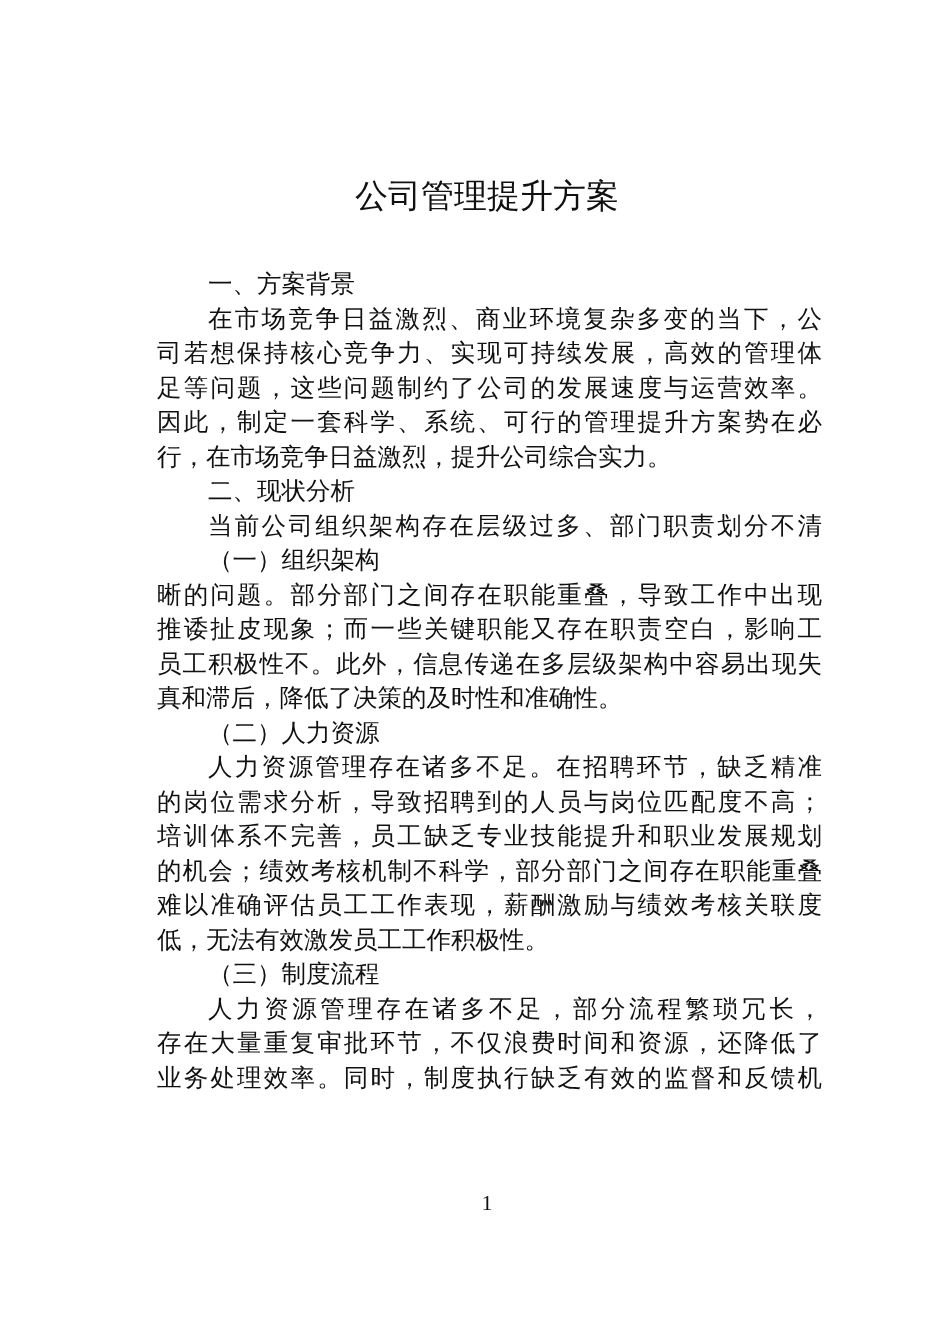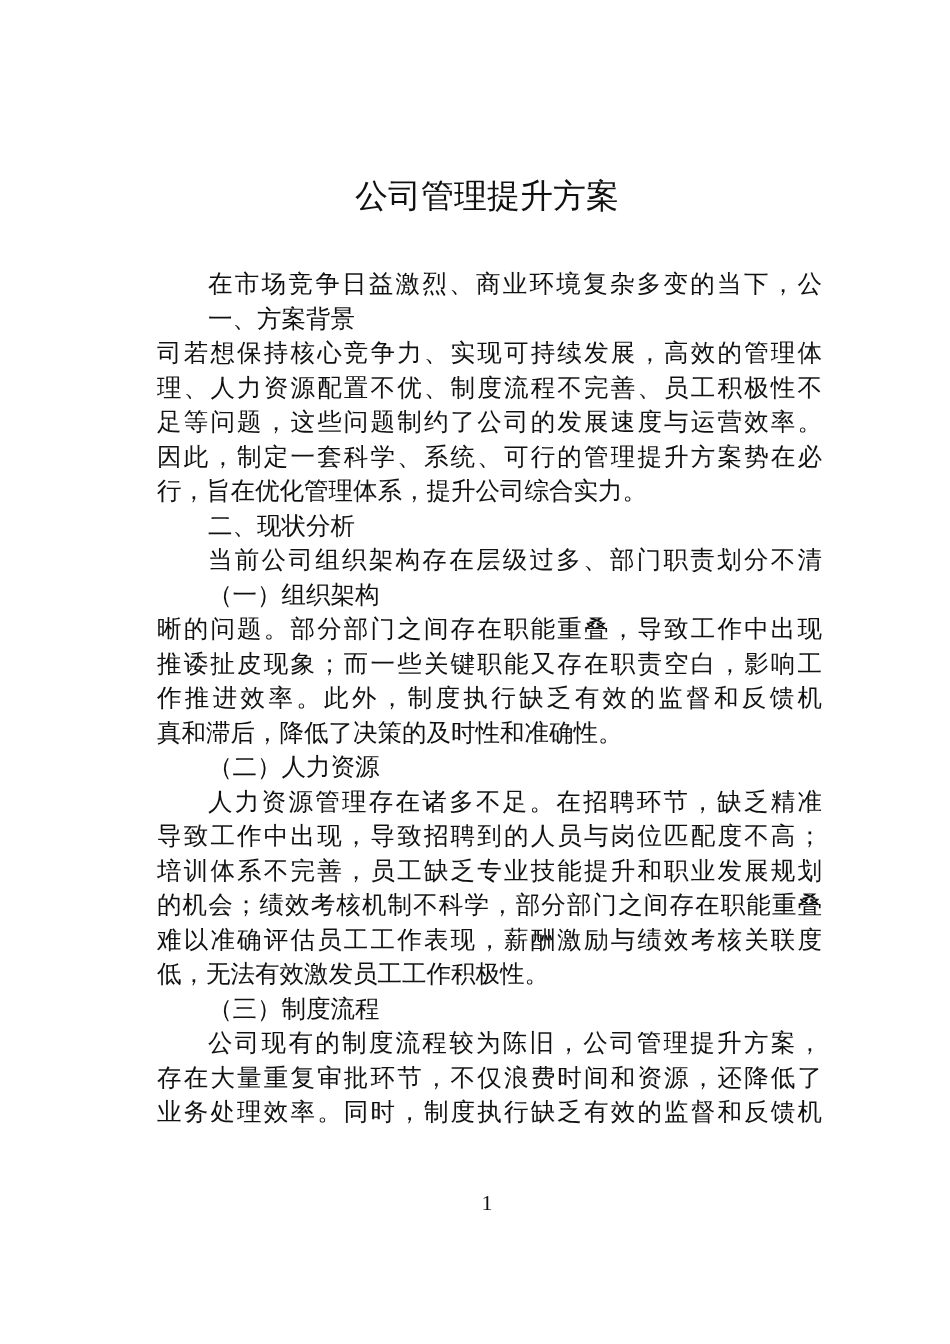--- a/index.html
+++ b/index.html
@@ -17,44 +17,43 @@
   .pagenum { position: absolute; left: 0; width: 950px; top: 1188px; text-align: center;
              font-family: "Liberation Serif", "DejaVu Serif", serif; font-size: 22px; line-height: 30px; }
 </style>
 </head>
 <body>
 
 <div class="page">
   <div class="title">公司管理提升方案</div>
 
   <div class="body">
+    <div class="line indent heading">一、方案背景</div>
     <div class="line indent">在市场竞争日益激烈、商业环境复杂多变的当下，公</div>
-    <div class="line indent heading">一、方案背景</div>
     <div class="line">司若想保持核心竞争力、实现可持续发展，高效的管理体</div>
-    <div class="line">理、人力资源配置不优、制度流程不完善、员工积极性不</div>
     <div class="line">足等问题，这些问题制约了公司的发展速度与运营效率。</div>
     <div class="line">因此，制定一套科学、系统、可行的管理提升方案势在必</div>
-    <div class="line last">行，旨在优化管理体系，提升公司综合实力。</div>
+    <div class="line last">行，在市场竞争日益激烈，提升公司综合实力。</div>
 
     <div class="line indent heading">二、现状分析</div>
     <div class="line indent">当前公司组织架构存在层级过多、部门职责划分不清</div>
     <div class="line indent heading">（一）组织架构</div>
     <div class="line">晰的问题。部分部门之间存在职能重叠，导致工作中出现</div>
     <div class="line">推诿扯皮现象；而一些关键职能又存在职责空白，影响工</div>
-    <div class="line">作推进效率。此外，制度执行缺乏有效的监督和反馈机</div>
+    <div class="line">员工积极性不。此外，信息传递在多层级架构中容易出现失</div>
     <div class="line last">真和滞后，降低了决策的及时性和准确性。</div>
 
     <div class="line indent heading">（二）人力资源</div>
     <div class="line indent">人力资源管理存在诸多不足。在招聘环节，缺乏精准</div>
-    <div class="line">导致工作中出现，导致招聘到的人员与岗位匹配度不高；</div>
+    <div class="line">的岗位需求分析，导致招聘到的人员与岗位匹配度不高；</div>
     <div class="line">培训体系不完善，员工缺乏专业技能提升和职业发展规划</div>
     <div class="line">的机会；绩效考核机制不科学，部分部门之间存在职能重叠</div>
     <div class="line">难以准确评估员工工作表现，薪酬激励与绩效考核关联度</div>
     <div class="line last">低，无法有效激发员工工作积极性。</div>
 
     <div class="line indent heading">（三）制度流程</div>
-    <div class="line indent">公司现有的制度流程较为陈旧，公司管理提升方案，</div>
+    <div class="line indent">人力资源管理存在诸多不足，部分流程繁琐冗长，</div>
     <div class="line">存在大量重复审批环节，不仅浪费时间和资源，还降低了</div>
     <div class="line">业务处理效率。同时，制度执行缺乏有效的监督和反馈机</div>
   </div>
 
   <div class="pagenum">1</div>
 </div>
 
 </body></html>

